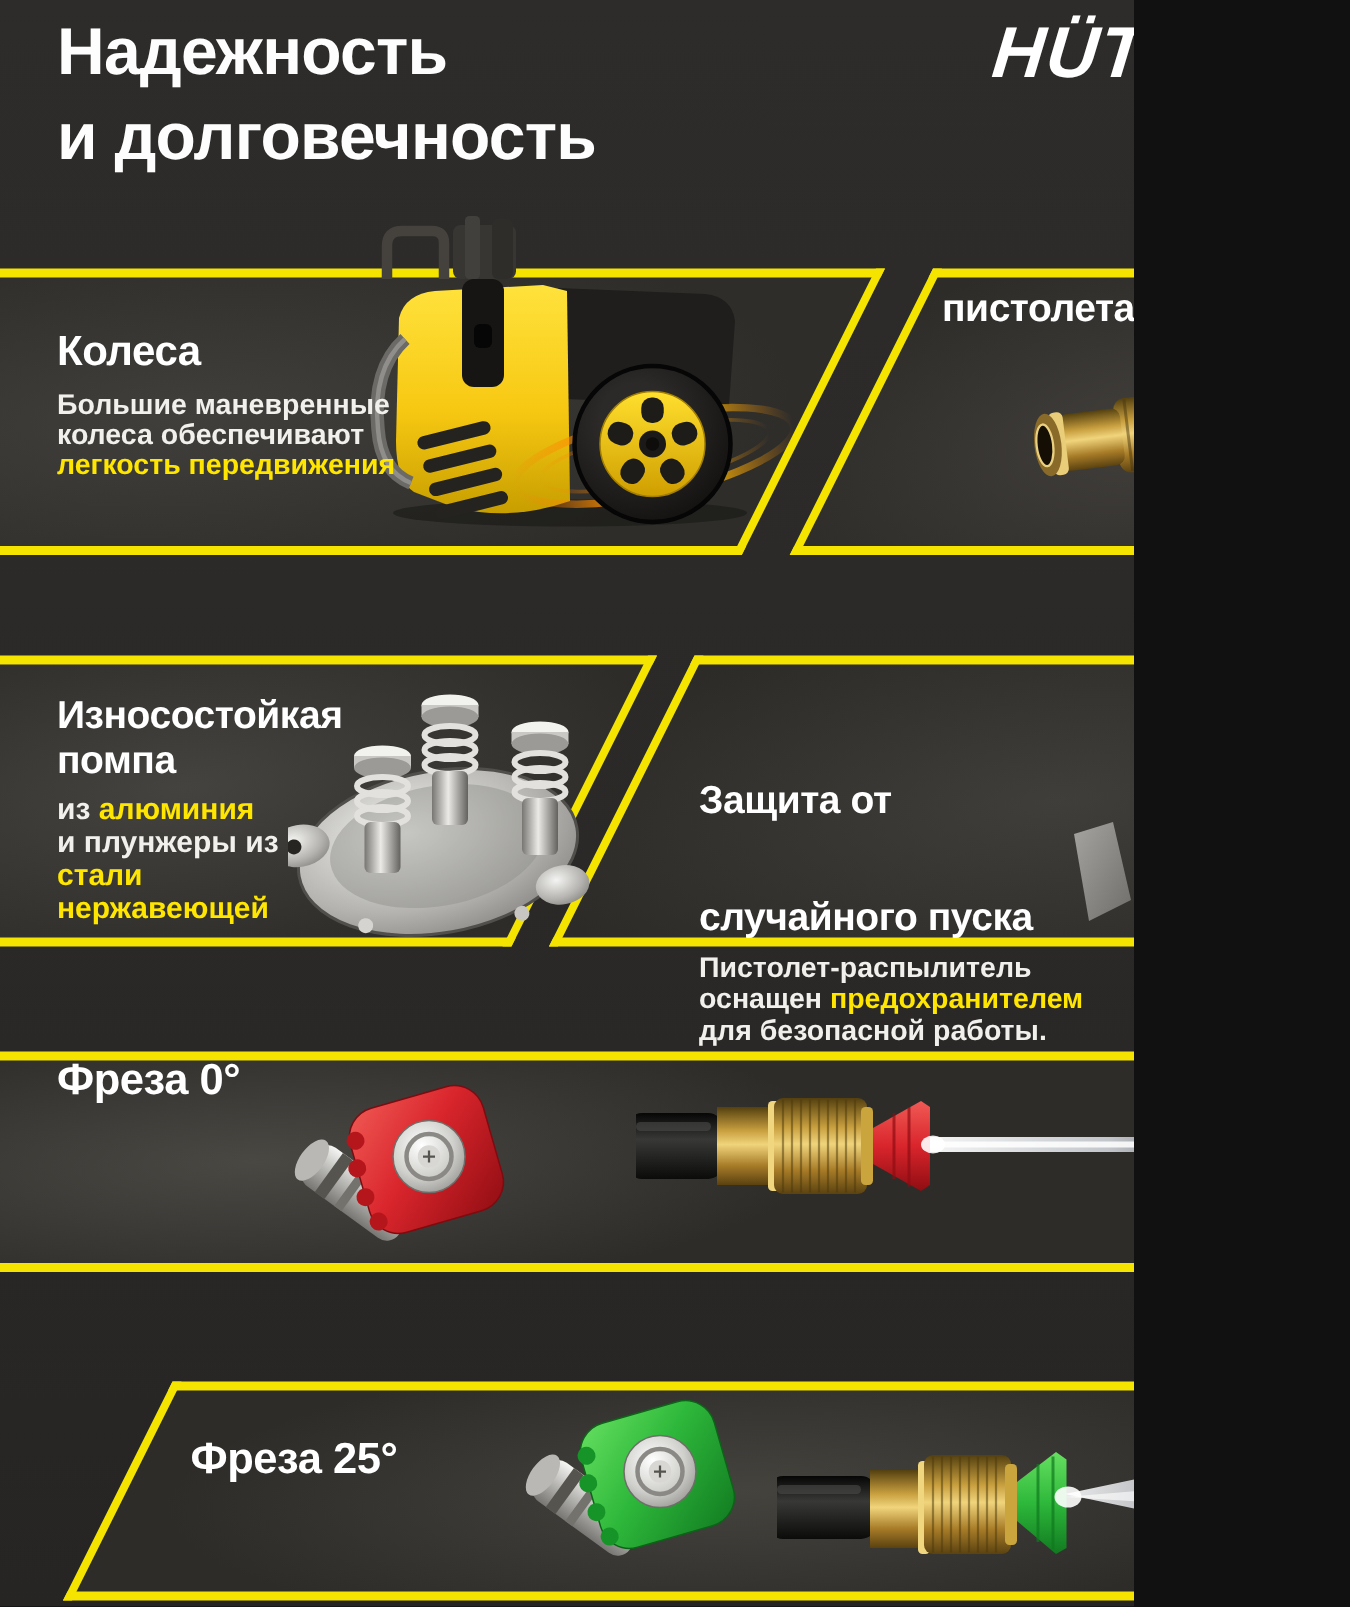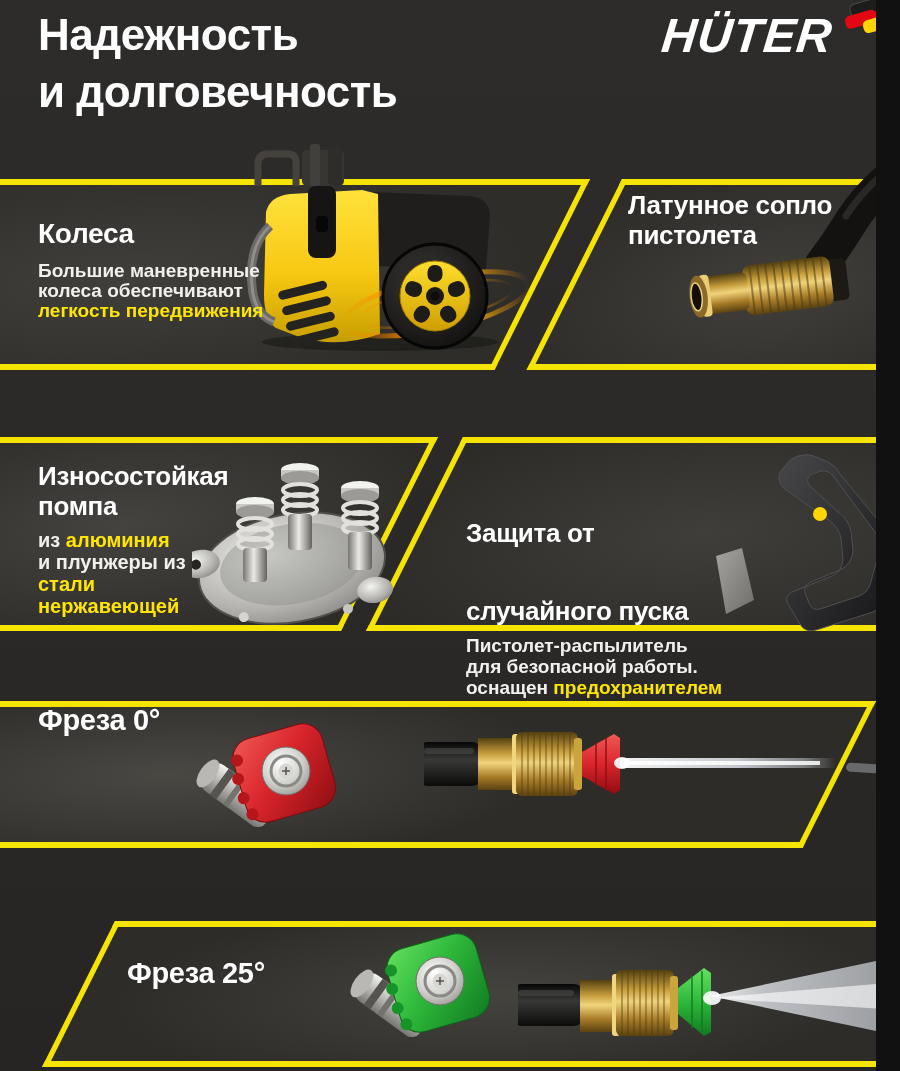--- a/index.html
+++ b/index.html
@@ -1,17 +1,17 @@
 <!DOCTYPE html>
 <html><head>
 <meta charset="utf-8">
 <style>
   html,body{margin:0;padding:0;background:#111;}
   .canvas{
-    position:relative;width:876px;height:1071px;overflow:hidden;
+    position:relative;width:756px;height:1071px;overflow:hidden;
     background:linear-gradient(180deg,#2d2c2a 0%,#2a2927 55%,#262523 100%);
     font-family:"Liberation Sans","DejaVu Sans",sans-serif;
   }
   :root,.canvas{--y:#f5e400;--hl:#ffe600;--w:#ffffff;--body:#f1f0ed;}
 
   
   .hdr{position:absolute;left:38px;top:6px;color:#fdfdfd;font-weight:800;
        font-size:44px;line-height:57px;letter-spacing:-0.5px;z-index:40;}
   .logo{position:absolute;left:662px;top:8px;z-index:40;color:#fff;
         font-size:48px;font-weight:900;font-style:italic;letter-spacing:1px;
@@ -428,42 +428,41 @@
   <div class="txt t1" style="left:38px;top:218px">
     <div class="ttl">Колеса</div>
     <div class="body">
         <div><span>Большие маневренные</span></div>
         <div><span>колеса обеспечивают</span></div>
         <div><span class="hl">легкость передвижения</span></div>
       </div>
   </div>
 
   <div class="txt t2" style="left:628px;top:190px">
-    <div class="ttl">Латунное сопло</div>
     <div class="ttl">пистолета</div>
   </div>
 
   <div class="txt t3" style="left:38px;top:461px">
     <div class="ttl">Износостойкая</div>
     <div class="ttl">помпа</div>
     <div class="body">
         <div><span>из </span><span class="hl">алюминия</span></div>
         <div><span>и плунжеры из</span></div>
         <div><span class="hl">стали</span></div>
         <div><span class="hl">нержавеющей</span></div>
       </div>
   </div>
 
   <div class="txt t4" style="left:466px;top:470px">
     <div class="ttl">Защита от</div>
     <div class="ttl">случайного пуска</div>
     <div class="body">
         <div><span>Пистолет-распылитель</span></div>
+        <div><span>оснащен </span><span class="hl">предохранителем</span></div>
         <div><span>для безопасной работы.</span></div>
-        <div><span>оснащен </span><span class="hl">предохранителем</span></div>
       </div>
   </div>
 
   <div class="txt t5" style="left:38px;top:704px">
     <div class="ttl">Фреза 0°</div>
   </div>
 
   <div class="txt t6" style="left:127px;top:957px">
     <div class="ttl">Фреза 25°</div>
   </div>

